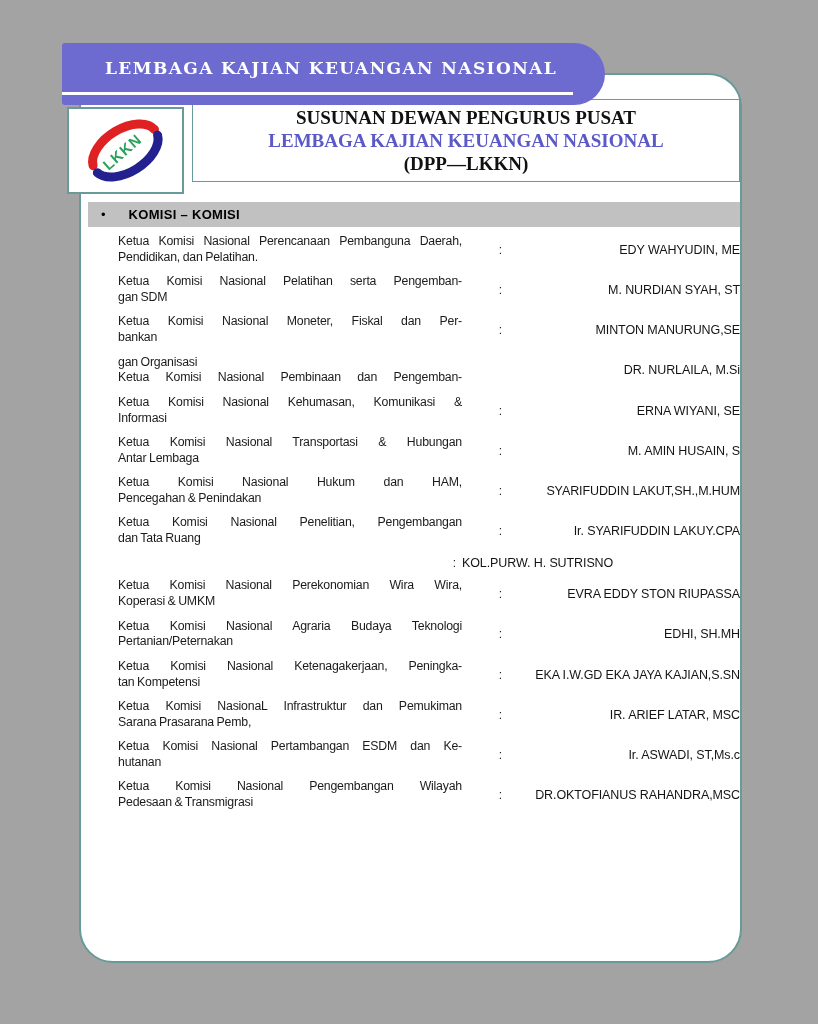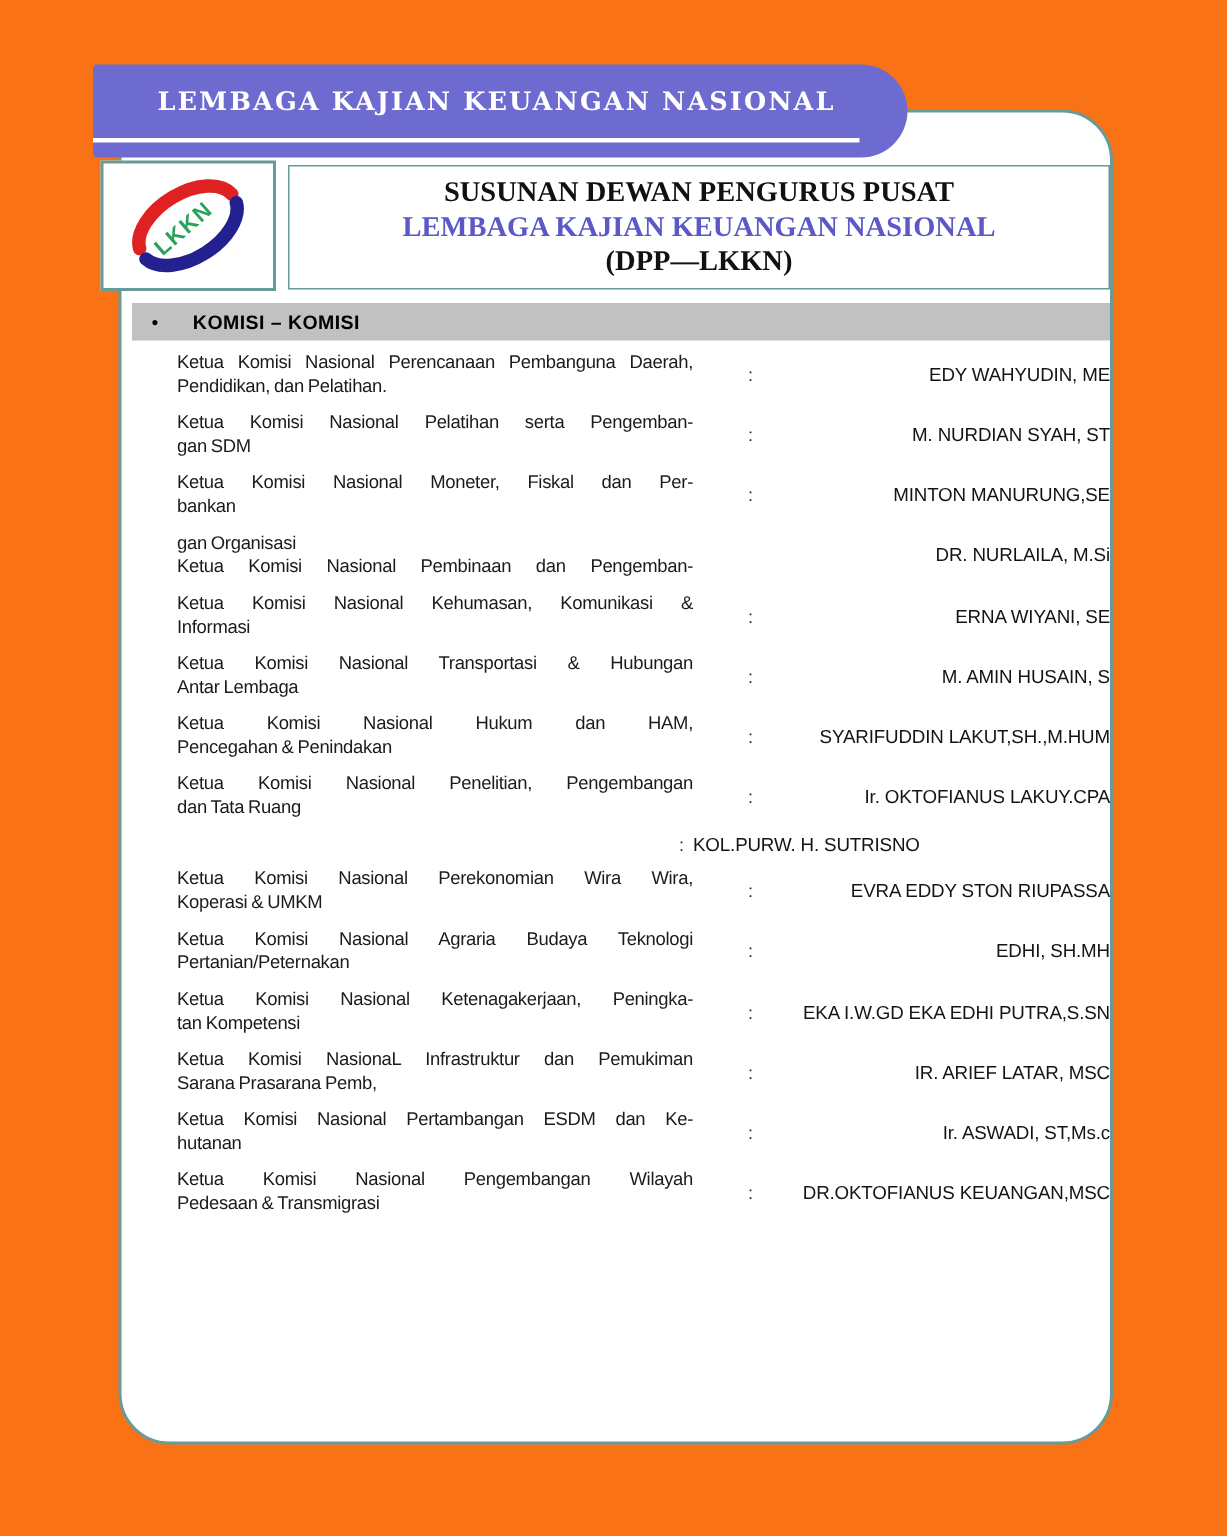--- a/index.html
+++ b/index.html
@@ -7,40 +7,40 @@
     --frame-border:#679A99;
     --title-accent:#5B58C7;
     --bar-bg:#C1C1C1;
     --logo-red:#E02121;
     --logo-blue:#23208F;
     --logo-green:#2BA25C;
     --text:#1B1B1B;
   }
   *{box-sizing:border-box;margin:0;padding:0;}
   body{background:#fff;font-family:"Liberation Sans",sans-serif;}
-  .page{position:relative;width:818px;height:1024px;background:#f97316;overflow:hidden;}
+  .page{position:relative;width:818px;height:1024px;background:#a3a3a3;overflow:hidden;}
 
   
   .banner{position:absolute;left:62px;top:43px;width:543px;height:62px;
     background:var(--banner-bg);border-radius:3px 31px 31px 3px;z-index:5;}
   .banner-title{position:absolute;left:43px;top:15px;color:#fff;
     font-family:"DejaVu Serif","Liberation Serif",serif;font-weight:bold;
     font-size:17px;letter-spacing:1.4px;white-space:nowrap;}
   .banner-rule{position:absolute;left:0;bottom:10px;width:511px;height:3px;background:#fff;}
 
   
   .frame{position:absolute;left:79px;top:73px;width:663px;height:890px;
     border:2.5px solid var(--frame-border);border-radius:34px;z-index:1;background:#fff;}
 
   
   .logo-box{position:absolute;left:67px;top:107px;width:117px;height:87px;background:#fff;
     border:2px solid var(--frame-border);z-index:6;display:flex;align-items:center;justify-content:center;}
 
   
-  .title-box{position:absolute;left:192px;top:110px;width:548px;height:83px;background:#fff;
+  .title-box{position:absolute;left:192px;top:99px;width:548px;height:83px;background:#fff;
     border:1px solid var(--frame-border);z-index:4;display:flex;flex-direction:column;
     align-items:center;justify-content:center;text-align:center;padding-top:0;}
   .title-box .tline{font-family:"Liberation Serif",serif;font-weight:bold;font-size:19px;
     line-height:23px;color:#111;white-space:nowrap;}
   .title-box .t2{color:var(--title-accent);}
 
   
   .content{position:absolute;left:88px;top:202px;width:652px;z-index:2;}
   .section-bar{height:25px;background:var(--bar-bg);display:flex;align-items:center;padding-left:13px;}
   .bullet{font-size:13px;color:#000;line-height:1;}
@@ -143,21 +143,21 @@
           </div>
           <div class="colon">:</div>
           <div class="name">SYARIFUDDIN LAKUT,SH.,M.HUM</div>
         </div>
         <div class="row">
           <div class="desc">
             <div class="dline just">Ketua Komisi Nasional  Penelitian, Pengembangan</div>
             <div class="dline">dan Tata Ruang</div>
           </div>
           <div class="colon">:</div>
-          <div class="name">Ir. OKTOFIANUS LAKUY.CPA</div>
+          <div class="name">Ir. SYARIFUDDIN LAKUY.CPA</div>
         </div>
         <div class="row">
           <div class="colon">:</div>
           <div class="name">KOL.PURW. H. SUTRISNO</div>
         </div>
         <div class="row">
           <div class="desc">
             <div class="dline just">Ketua Komisi Nasional  Perekonomian Wira Wira,</div>
             <div class="dline">Koperasi &amp; UMKM</div>
           </div>
@@ -171,21 +171,21 @@
           </div>
           <div class="colon">:</div>
           <div class="name">EDHI, SH.MH</div>
         </div>
         <div class="row">
           <div class="desc">
             <div class="dline just">Ketua Komisi Nasional  Ketenagakerjaan, Peningka-</div>
             <div class="dline">tan Kompetensi</div>
           </div>
           <div class="colon">:</div>
-          <div class="name">EKA I.W.GD EKA EDHI PUTRA,S.SN</div>
+          <div class="name">EKA I.W.GD EKA JAYA KAJIAN,S.SN</div>
         </div>
         <div class="row">
           <div class="desc">
             <div class="dline just">Ketua Komisi NasionaL Infrastruktur dan Pemukiman</div>
             <div class="dline">Sarana Prasarana Pemb,</div>
           </div>
           <div class="colon">:</div>
           <div class="name">IR. ARIEF LATAR, MSC</div>
         </div>
         <div class="row">
@@ -195,18 +195,18 @@
           </div>
           <div class="colon">:</div>
           <div class="name">Ir. ASWADI, ST,Ms.c</div>
         </div>
         <div class="row">
           <div class="desc">
             <div class="dline just">Ketua Komisi Nasional  Pengembangan Wilayah</div>
             <div class="dline">Pedesaan &amp; Transmigrasi</div>
           </div>
           <div class="colon">:</div>
-          <div class="name">DR.OKTOFIANUS KEUANGAN,MSC</div>
+          <div class="name">DR.OKTOFIANUS RAHANDRA,MSC</div>
         </div>
       </div>
   </div>
 
 </div>
 
 </body></html>

